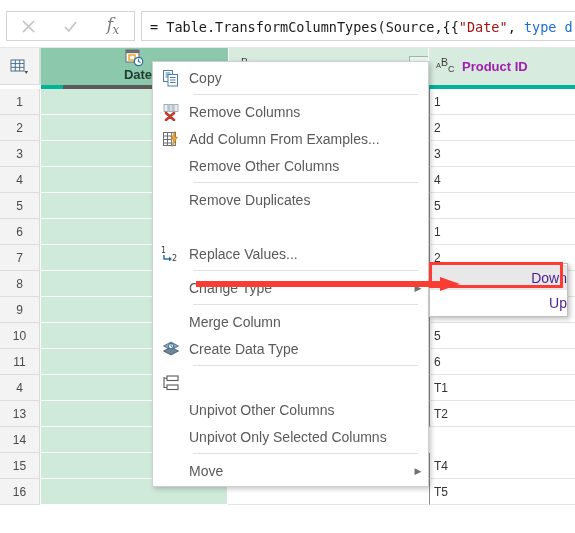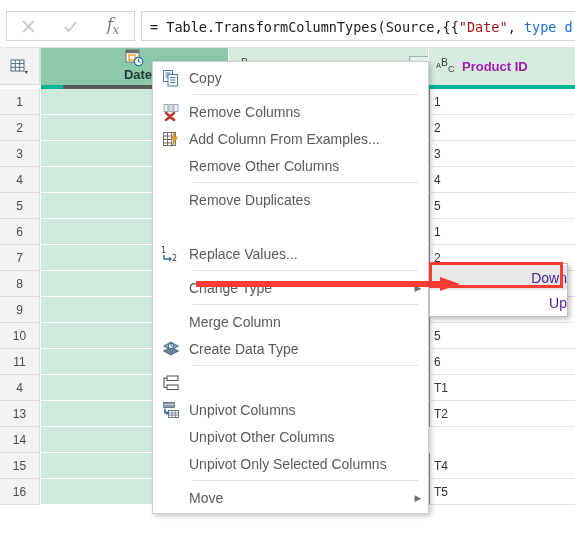--- a/index.html
+++ b/index.html
@@ -572,37 +572,20 @@
       <span class="ctx-icon">
         <svg width="18" height="18" viewBox="0 0 18 18">
           <rect x="5" y="2" width="11" height="4.5" fill="#ffffff" stroke="#5a5a5a" stroke-width="1.1"></rect>
           <rect x="5" y="11" width="11" height="4.5" fill="#ffffff" stroke="#5a5a5a" stroke-width="1.1"></rect>
           <path d="M2 3 L2 13.5 L5 13.5 M2 4.2 L5 4.2" stroke="#5a5a5a" stroke-width="1.1" fill="none"></path>
         </svg>
       </span>
       <span class="ctx-arrow"></span>
     </div>
 
-    <div class="ctx-item">
-      <span class="ctx-icon">
-        <svg width="18" height="18" viewBox="0 0 18 18">
-          <rect x="1.5" y="1.5" width="11" height="5" fill="#8a9aa8" stroke="#5a6a78" stroke-width="0.8"></rect>
-          <line x1="1.5" y1="3.6" x2="12.5" y2="3.6" stroke="#d8e0e6" stroke-width="0.8"></line>
-          <rect x="6.5" y="9.5" width="10" height="7" fill="#ffffff" stroke="#5a6a78" stroke-width="0.9"></rect>
-          <line x1="6.5" y1="12" x2="16.5" y2="12" stroke="#5a6a78" stroke-width="0.7"></line>
-          <line x1="6.5" y1="14.2" x2="16.5" y2="14.2" stroke="#5a6a78" stroke-width="0.7"></line>
-          <line x1="10" y1="9.5" x2="10" y2="16.5" stroke="#5a6a78" stroke-width="0.7"></line>
-          <line x1="13.3" y1="9.5" x2="13.3" y2="16.5" stroke="#5a6a78" stroke-width="0.7"></line>
-          <path d="M3 7.5 L3 12 L6.5 12" stroke="#2f6f9f" stroke-width="1.6" fill="none"></path>
-          <path d="M4.5 9.8 L7.2 12 L4.5 14.2 Z" fill="#2f6f9f"></path>
-        </svg>
-      </span>
-      <span class="ctx-label">Unpivot Columns</span>
-      <span class="ctx-arrow"></span>
-    </div>
 
     <div class="ctx-item">
       <span class="ctx-icon"></span>
       <span class="ctx-label">Unpivot Other Columns</span>
       <span class="ctx-arrow"></span>
     </div>
 
     <div class="ctx-item">
       <span class="ctx-icon"></span>
       <span class="ctx-label">Unpivot Only Selected Columns</span>

